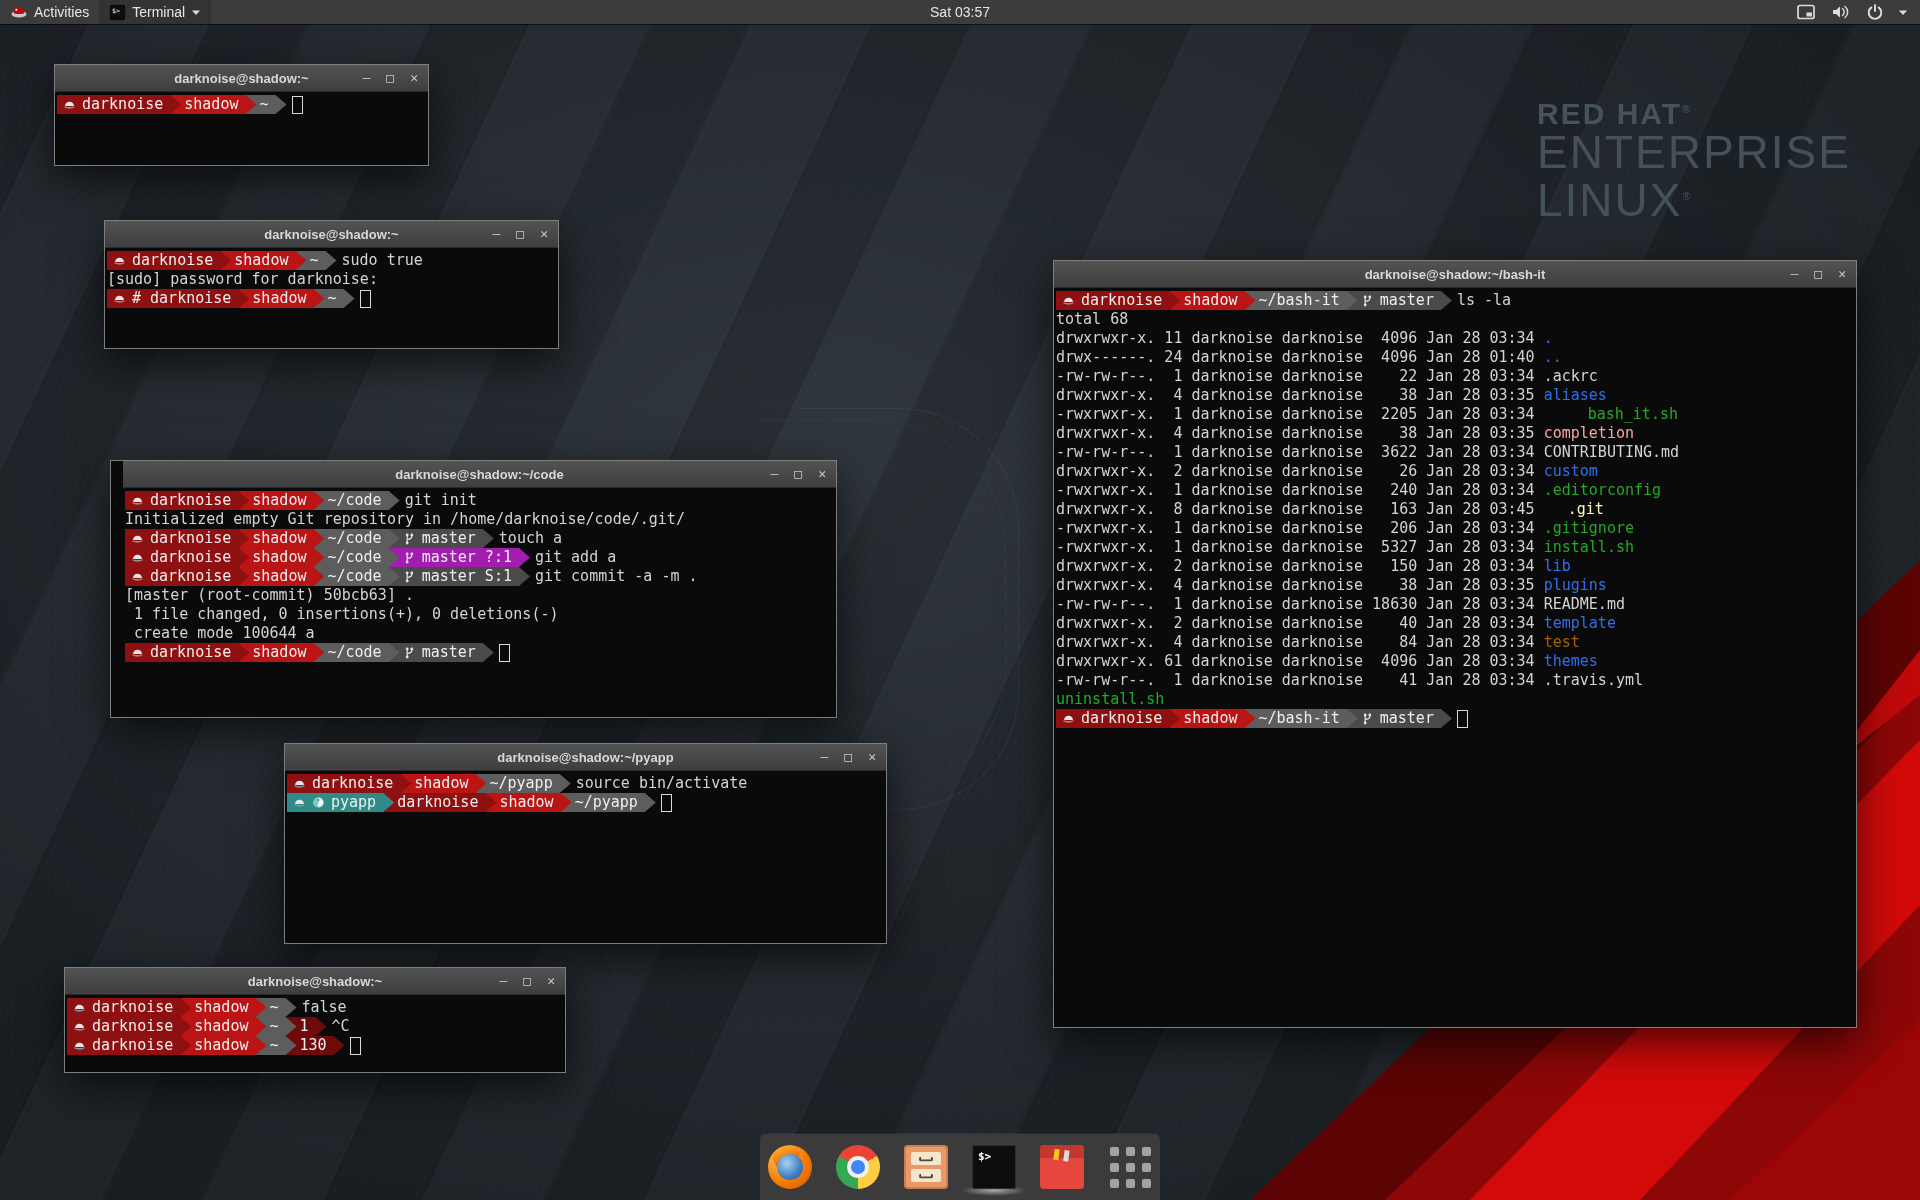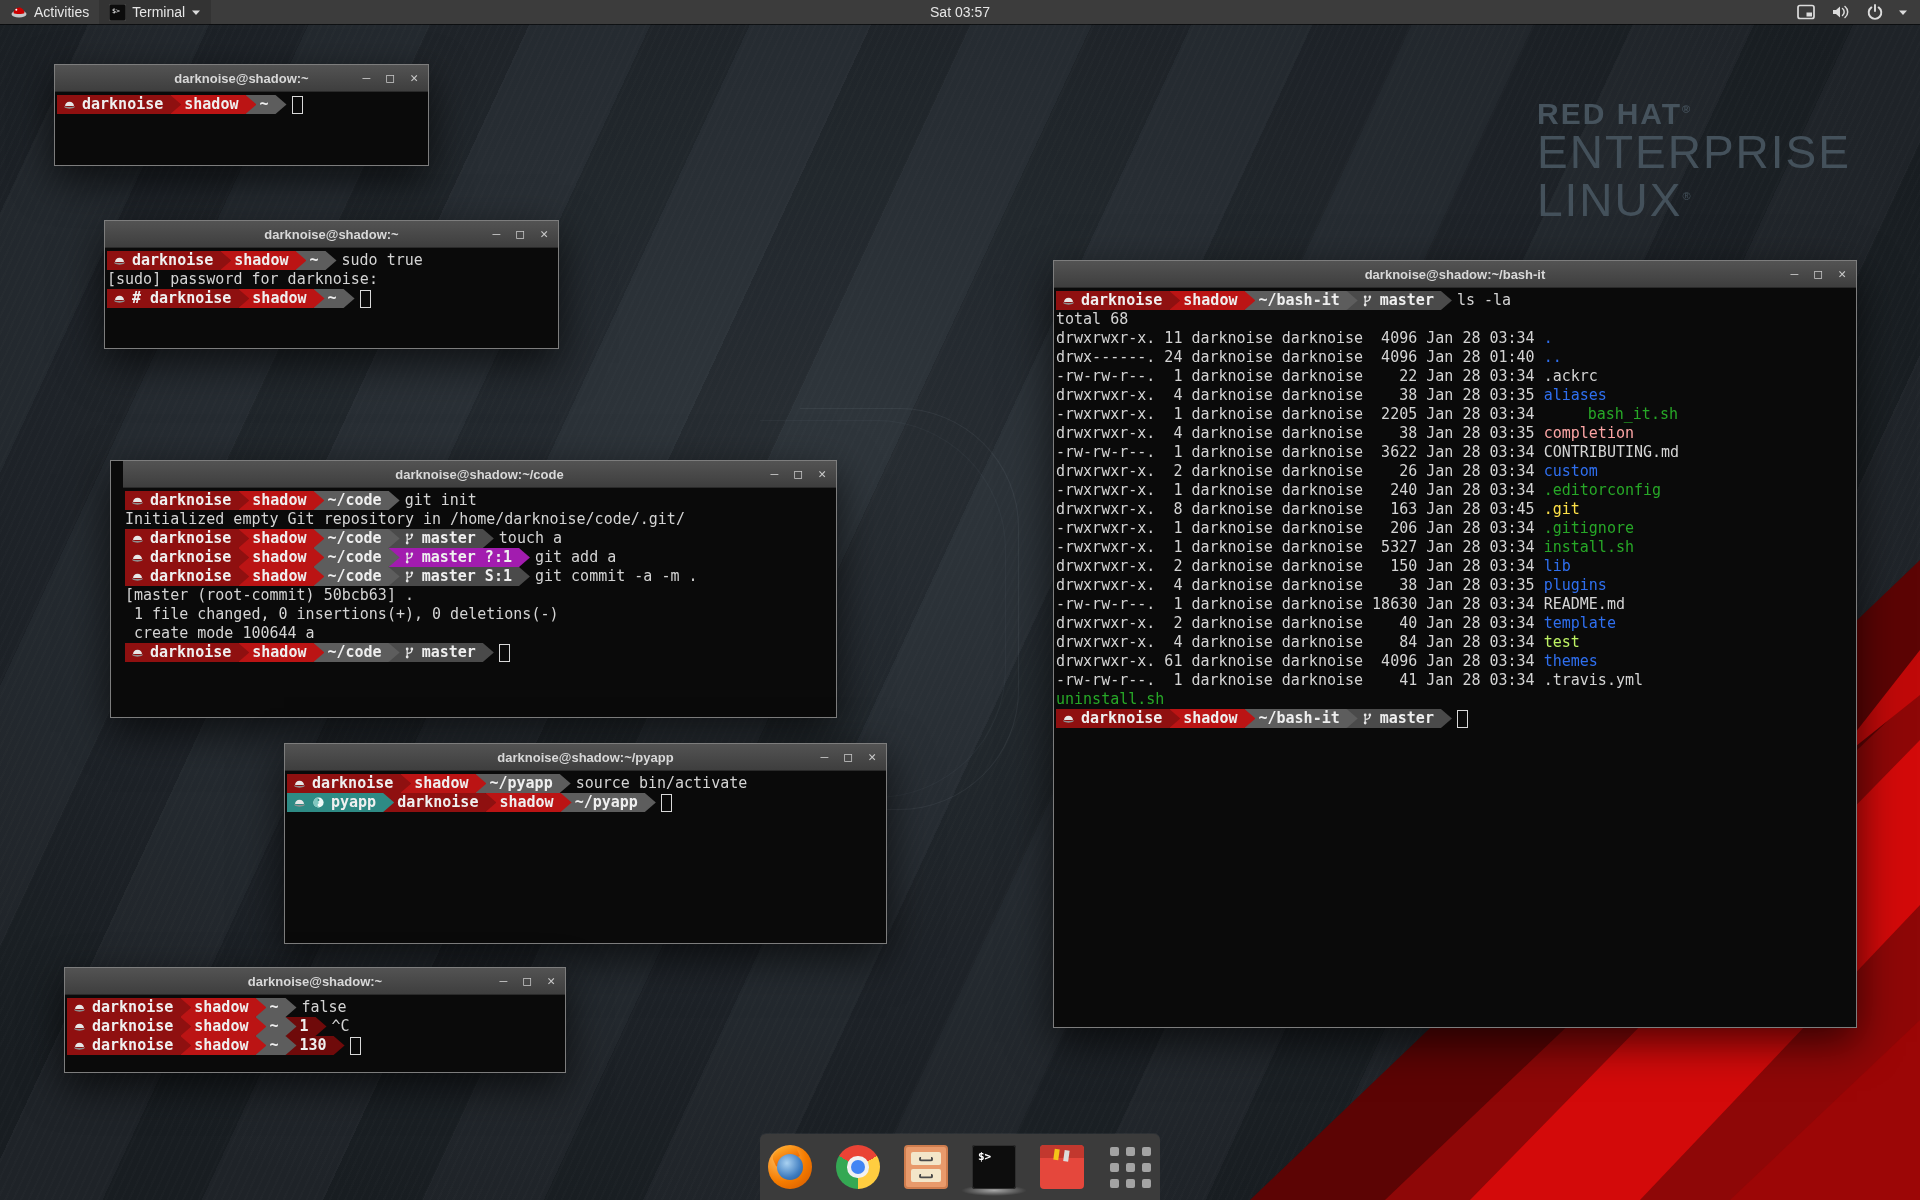--- a/index.html
+++ b/index.html
@@ -31,21 +31,21 @@
   
   .win{position:absolute;border:1px solid #7d7d7d;box-shadow:0 14px 40px rgba(0,0,0,.65);background:#0a0a0a;}
   .titlebar{height:26px;background:linear-gradient(#535353,#3e3e3e);display:flex;align-items:center;
     position:relative;border-bottom:1px solid #2a2a2a;cursor:default;}
   .title{position:absolute;left:0;right:0;text-align:center;font-size:13px;font-weight:bold;color:#d8d8d8;}
   .winbtns{margin-left:auto;display:flex;gap:16px;padding-right:10px;z-index:2;}
   .winbtn{color:#c9c9c9;font-size:13px;line-height:26px;cursor:pointer;font-family:"DejaVu Sans Mono",monospace;}
   .tbody{position:relative;font-family:"DejaVu Sans Mono",monospace;font-size:15px;line-height:19px;
     color:#d4d4d4;padding:3px 2px 2px 2px;overflow:hidden;}
   .tline{white-space:pre;height:19px;display:flex;align-items:center;}
-  .seg{display:inline-flex;align-items:center;gap:6px;height:19px;padding:0 18px 0 14px;font-weight:bold;color:#efefef;
+  .seg{display:inline-flex;align-items:center;gap:6px;height:19px;padding:0 18px 0 14px;font-weight:normal;color:#efefef;
     clip-path:polygon(0 0, calc(100% - 11px) 0, 100% 50%, calc(100% - 11px) 100%, 0 100%);
     margin-right:-11px;position:relative;}
   .seg:first-child{padding-left:6px;}
   .seg svg{flex:0 0 auto;}
   .cmd{margin-left:16px;white-space:pre;}
   .cursor{display:inline-block;width:9px;height:16px;border:1px solid #d9d9d9;margin-left:16px;}
   .out{white-space:pre;}
   
   .dock{position:absolute;left:50%;transform:translateX(-50%);bottom:0;height:66px;width:400px;
     background:#3b3b3b;border-radius:6px 6px 0 0;display:flex;align-items:center;justify-content:center;
@@ -274,28 +274,28 @@
           <div class="tline"><span class="out">total 68</span></div>
           <div class="tline"><span class="out">drwxrwxr-x. 11 darknoise darknoise  4096 Jan 28 03:34 </span><span class="out" style="color: rgb(47, 111, 239);">.</span></div>
           <div class="tline"><span class="out">drwx------. 24 darknoise darknoise  4096 Jan 28 01:40 </span><span class="out" style="color: rgb(47, 111, 239);">..</span></div>
           <div class="tline"><span class="out">-rw-rw-r--.  1 darknoise darknoise    22 Jan 28 03:34 </span><span class="out" style="color: rgb(212, 212, 212);">.ackrc</span></div>
           <div class="tline"><span class="out">drwxrwxr-x.  4 darknoise darknoise    38 Jan 28 03:35 </span><span class="out" style="color: rgb(47, 111, 239);">aliases</span></div>
           <div class="tline"><span class="out">-rwxrwxr-x.  1 darknoise darknoise  2205 Jan 28 03:34 </span><span class="out" style="color: rgb(39, 168, 39); margin-left: 44px;">bash_it.sh</span></div>
           <div class="tline"><span class="out">drwxrwxr-x.  4 darknoise darknoise    38 Jan 28 03:35 </span><span class="out" style="color: #fca5a5;">completion</span></div>
           <div class="tline"><span class="out">-rw-rw-r--.  1 darknoise darknoise  3622 Jan 28 03:34 </span><span class="out" style="color: rgb(212, 212, 212);">CONTRIBUTING.md</span></div>
           <div class="tline"><span class="out">drwxrwxr-x.  2 darknoise darknoise    26 Jan 28 03:34 </span><span class="out" style="color: rgb(47, 111, 239);">custom</span></div>
           <div class="tline"><span class="out">-rwxrwxr-x.  1 darknoise darknoise   240 Jan 28 03:34 </span><span class="out" style="color: rgb(39, 168, 39);">.editorconfig</span></div>
-          <div class="tline"><span class="out">drwxrwxr-x.  8 darknoise darknoise   163 Jan 28 03:45 </span><span class="out" style="color: #fde047;">.git</span></div>
+          <div class="tline"><span class="out">drwxrwxr-x.  8 darknoise darknoise   163 Jan 28 03:45 </span><span class="out" style="color: #fef9c3; margin-left: 24px;">.git</span></div>
           <div class="tline"><span class="out">-rwxrwxr-x.  1 darknoise darknoise   206 Jan 28 03:34 </span><span class="out" style="color: rgb(39, 168, 39);">.gitignore</span></div>
           <div class="tline"><span class="out">-rwxrwxr-x.  1 darknoise darknoise  5327 Jan 28 03:34 </span><span class="out" style="color: rgb(39, 168, 39);">install.sh</span></div>
           <div class="tline"><span class="out">drwxrwxr-x.  2 darknoise darknoise   150 Jan 28 03:34 </span><span class="out" style="color: rgb(47, 111, 239);">lib</span></div>
           <div class="tline"><span class="out">drwxrwxr-x.  4 darknoise darknoise    38 Jan 28 03:35 </span><span class="out" style="color: rgb(47, 111, 239);">plugins</span></div>
           <div class="tline"><span class="out">-rw-rw-r--.  1 darknoise darknoise 18630 Jan 28 03:34 </span><span class="out" style="color: rgb(212, 212, 212); text-align: center;">README.md</span></div>
           <div class="tline"><span class="out">drwxrwxr-x.  2 darknoise darknoise    40 Jan 28 03:34 </span><span class="out" style="color: rgb(47, 111, 239);">template</span></div>
-          <div class="tline"><span class="out">drwxrwxr-x.  4 darknoise darknoise    84 Jan 28 03:34 </span><span class="out" style="color: #bef264;">test</span></div>
+          <div class="tline"><span class="out">drwxrwxr-x.  4 darknoise darknoise    84 Jan 28 03:34 </span><span class="out" style="color: #a16207;">test</span></div>
           <div class="tline"><span class="out">drwxrwxr-x. 61 darknoise darknoise  4096 Jan 28 03:34 </span><span class="out" style="color: rgb(47, 111, 239);">themes</span></div>
           <div class="tline"><span class="out">-rw-rw-r--.  1 darknoise darknoise    41 Jan 28 03:34 </span><span class="out" style="color: rgb(212, 212, 212);">.travis.yml</span></div>
           <div class="tline"><span class="out" style="color: rgb(39, 168, 39);">uninstall.sh</span></div>
           <div class="tline"><span class="seg" style="background: rgb(143, 16, 16); z-index: 40;"><svg width="13" height="12" viewBox="0 0 14 13">
                 <path d="M2.2 7.6C2.2 4.8 4.2 3 7 3s4.8 1.8 4.8 4.6z" fill="#e6e6e6"></path>
                 <path d="M1 7.9c1.3 1.2 10.7 1.2 12 0 .4.6-1.6 2.6-6 2.6S.6 8.5 1 7.9z" fill="#8f8f8f"></path>
               </svg><span>darknoise</span></span><span class="seg" style="background: rgb(187, 20, 20); z-index: 39;"><span>shadow</span></span><span class="seg" style="background: rgb(93, 93, 93); z-index: 38;"><span>~/bash-it</span></span><span class="seg" style="background: rgb(74, 74, 74); z-index: 37;"><svg width="13" height="14" viewBox="0 0 14 14">
                 <g fill="none" stroke="#e6e6e6" stroke-width="1.3">
                   <path d="M4.5 3.5v7"></path>
                   <path d="M4.5 7.5c3.5 0 5-1.3 5-3.6"></path>

